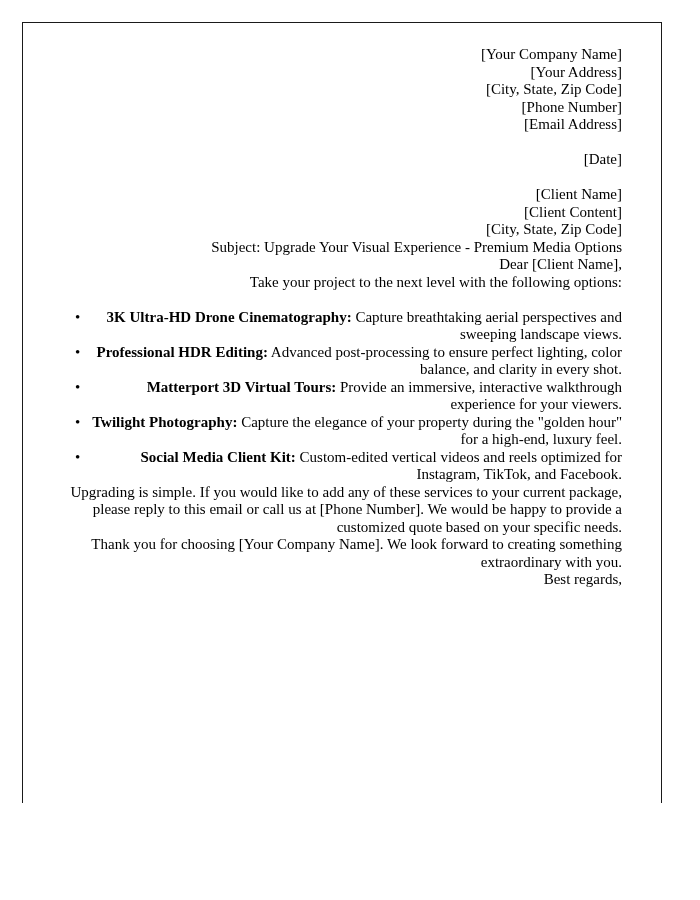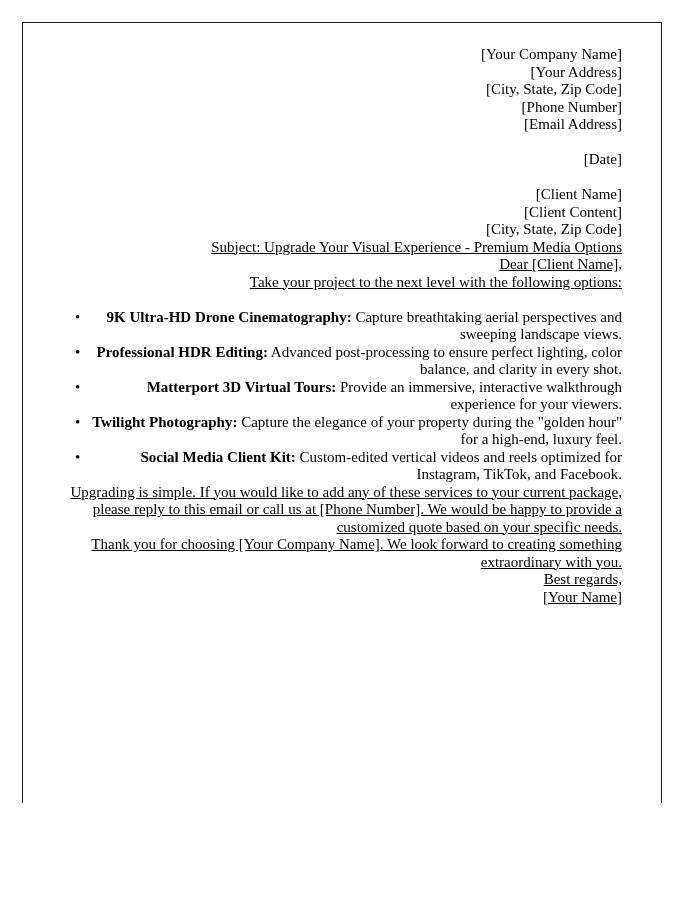--- a/index.html
+++ b/index.html
@@ -49,21 +49,20 @@
   }
 
   .spacer-sm { height: 17.5px; }
 
   p.para {
     margin: 0;
   }
 
   .block-gap {
     margin-top: 17.5px;
-    text-decoration: underline;
   }
 
   ul.options-list {
     margin: 17.5px 0 0 0;
     padding: 0 0 0 43px;
     list-style: none;
   }
   ul.options-list > li {
     position: relative;
     margin: 0;
@@ -111,21 +110,21 @@
 
   <p class="para block-gap">Subject: Upgrade Your Visual Experience - Premium Media Options</p>
 
   <p class="para block-gap">Dear [Client Name],</p>
 
 
   <p class="para block-gap">Take your project to the next level with the following options:</p>
 
   <ul class="options-list">
     <li>
-      <span class="lead">9K Ultra-HD Drone Cinematography:</span><span> Capture breathtaking aerial perspectives and sweeping landscape views.</span>
+      <span class="lead">3K Ultra-HD Drone Cinematography:</span><span> Capture breathtaking aerial perspectives and sweeping landscape views.</span>
     </li>
     <li>
       <span class="lead">Professional HDR Editing:</span><span> Advanced post-processing to ensure perfect lighting, color balance, and clarity in every shot.</span>
     </li>
     <li>
       <span class="lead">Matterport 3D Virtual Tours:</span><span> Provide an immersive, interactive walkthrough experience for your viewers.</span>
     </li>
     <li>
       <span class="lead">Twilight Photography:</span><span> Capture the elegance of your property during the "golden hour" for a high-end, luxury feel.</span>
     </li>
@@ -133,15 +132,14 @@
       <span class="lead">Social Media Client Kit:</span><span> Custom-edited vertical videos and reels optimized for Instagram, TikTok, and Facebook.</span>
     </li>
   </ul>
 
   <p class="para block-gap">Upgrading is simple. If you would like to add any of these services to your current package, please reply to this email or call us at [Phone Number]. We would be happy to provide a customized quote based on your specific needs.</p>
 
   <p class="para block-gap">Thank you for choosing [Your Company Name]. We look forward to creating something extraordinary with you.</p>
 
   <p class="para block-gap">Best regards,</p>
 
-  <p class="para block-gap">[Your Name]</p>
 
 </div>
 
 </body></html>

